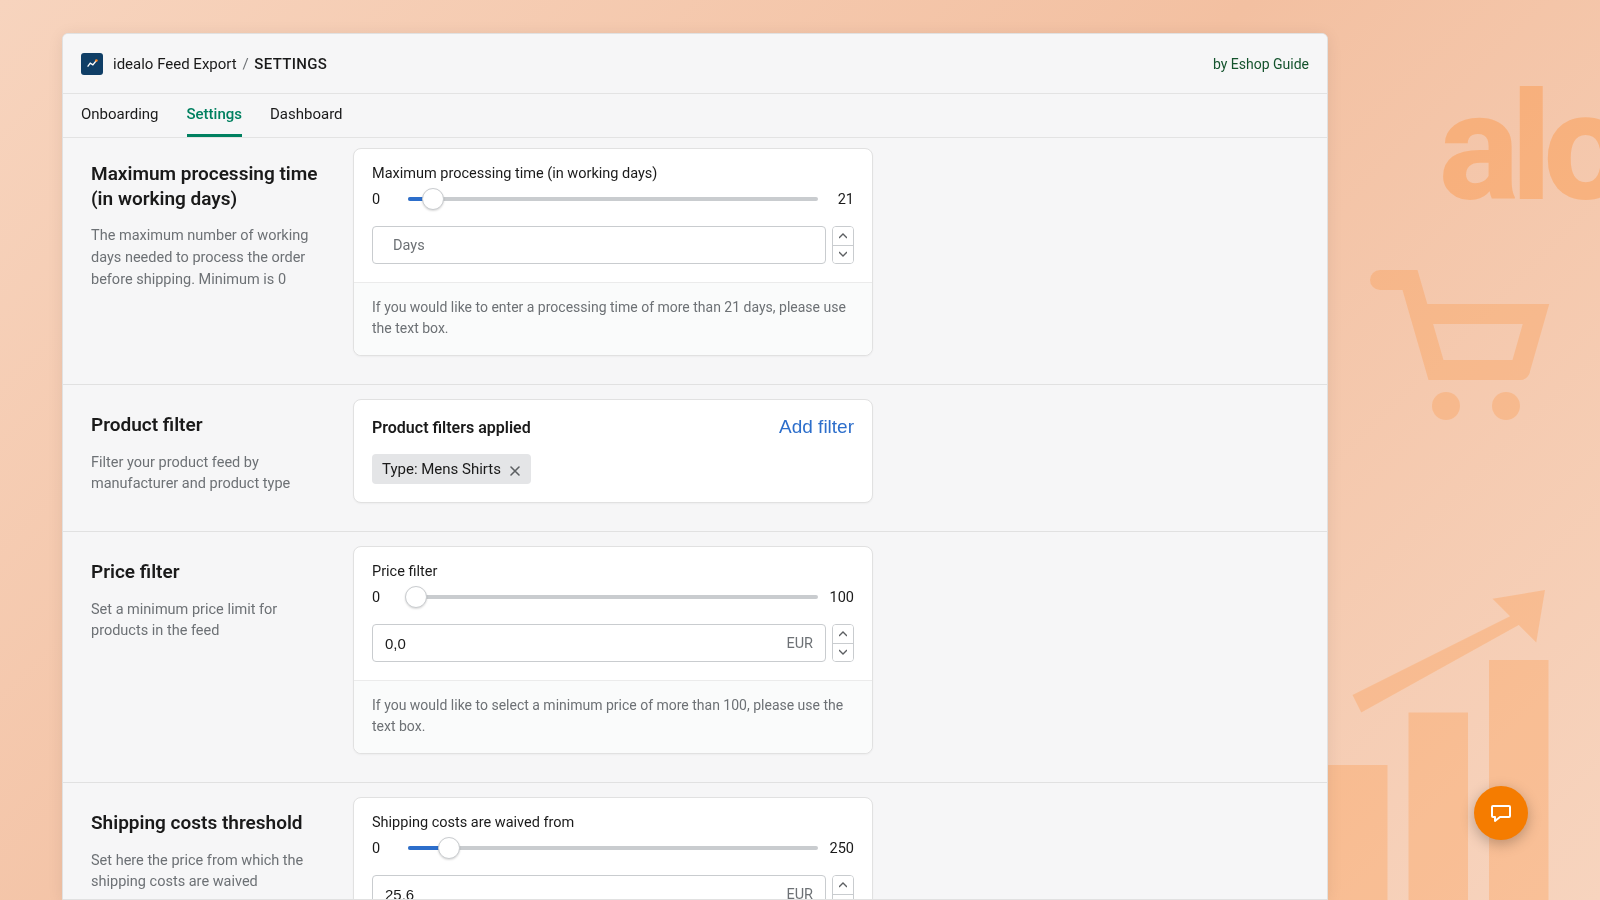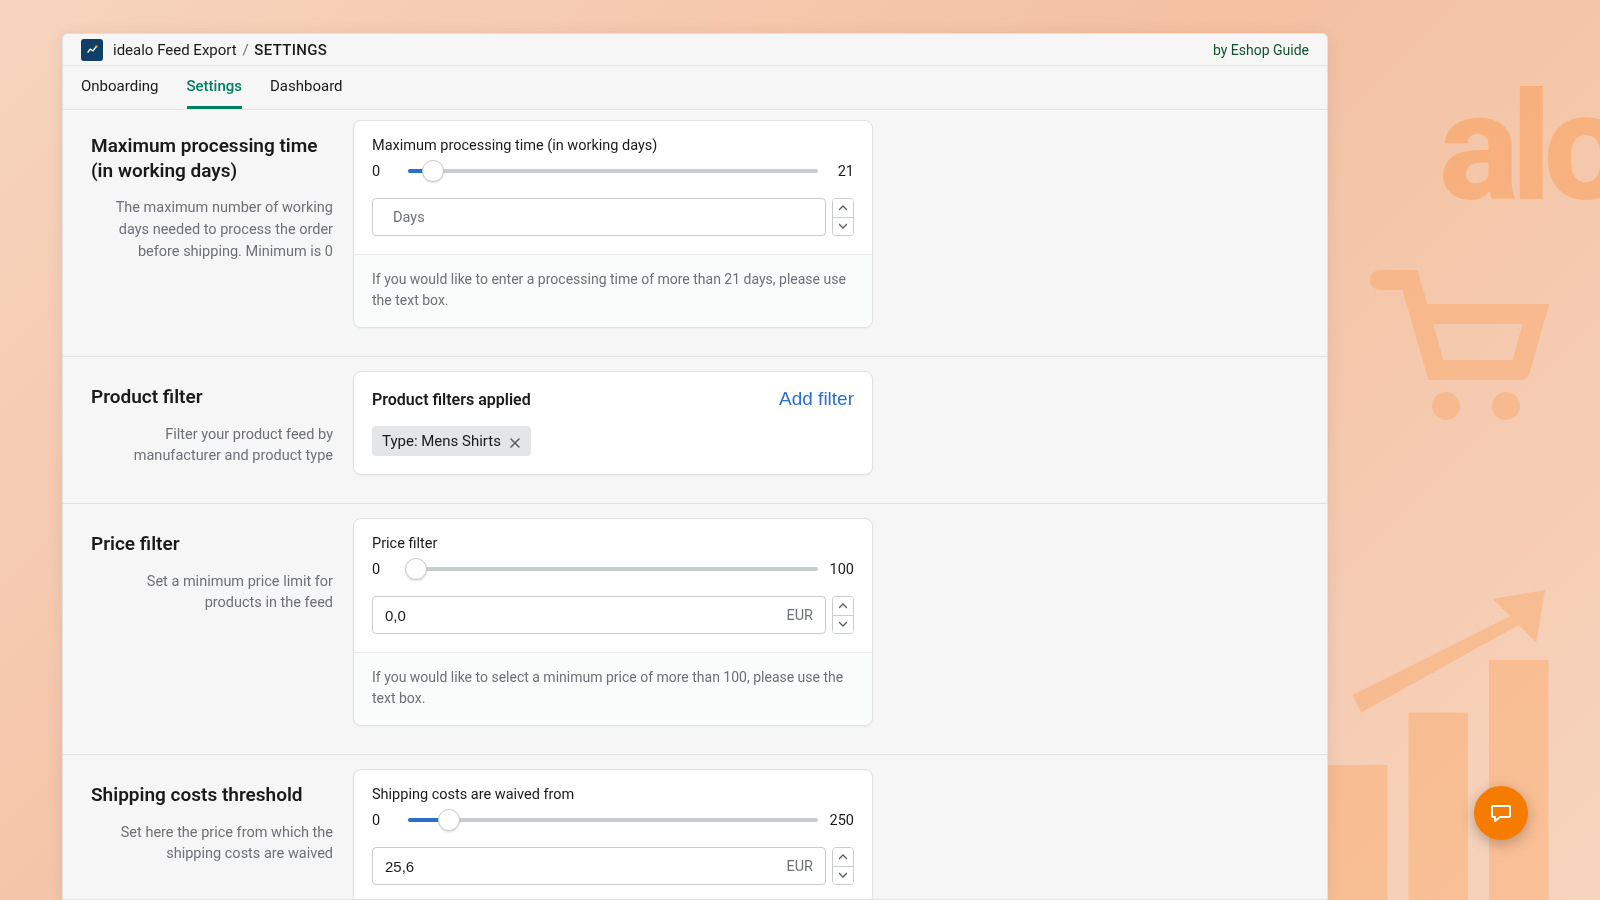--- a/index.html
+++ b/index.html
@@ -23,21 +23,21 @@
   }
   .bg-deco svg { width:100%; height:100%; }
 
   .app-window {
     position:absolute; left:62px; top:33px; right:272px; bottom:0;
     background:#f6f6f7; border:1px solid #e1e1e1; border-radius:6px 6px 0 0;
     display:flex; flex-direction:column; box-shadow:0 2px 16px rgba(0,0,0,.08);
     overflow:hidden;
   }
   .app-header {
-    height:32px; display:flex; align-items:center; padding:0 18px;
+    height:60px; display:flex; align-items:center; padding:0 18px;
     border-bottom:1px solid #e3e3e3; background:#f6f6f7;
     justify-content:space-between;
   }
   .app-header-left { display:flex; align-items:center; gap:10px; }
   .app-icon {
     width:22px; height:22px; background:#0f3e66; border-radius:3px;
     display:flex; align-items:center; justify-content:center;
   }
   .app-icon svg { width:14px; height:14px; }
   .breadcrumb { font-size:15px; color:#1a1a1a; }
@@ -64,21 +64,21 @@
   }
   .section-row:first-child { padding-top:10px; }
   .section-aside {
     width:290px; padding:14px 20px 0 28px; flex-shrink:0;
   }
   .section-aside h2 {
     font-size:19px; font-weight:600; color:#1a1a1a; line-height:1.3;
     margin-bottom:14px;
   }
   .section-aside p {
-    font-size:14.5px; color:#6d7175; line-height:1.5;text-align:right;
+    font-size:14.5px; color:#6d7175; line-height:1.5;
   }
   .section-main {
     width:540px; padding-right:20px;
   }
 
   .card {
     background:#fff; border:1px solid #e1e1e1; border-radius:8px;
     box-shadow:0 1px 2px rgba(0,0,0,.04); margin-bottom:4px;
   }
   .card-pad { padding:16px 18px 18px 18px; }

